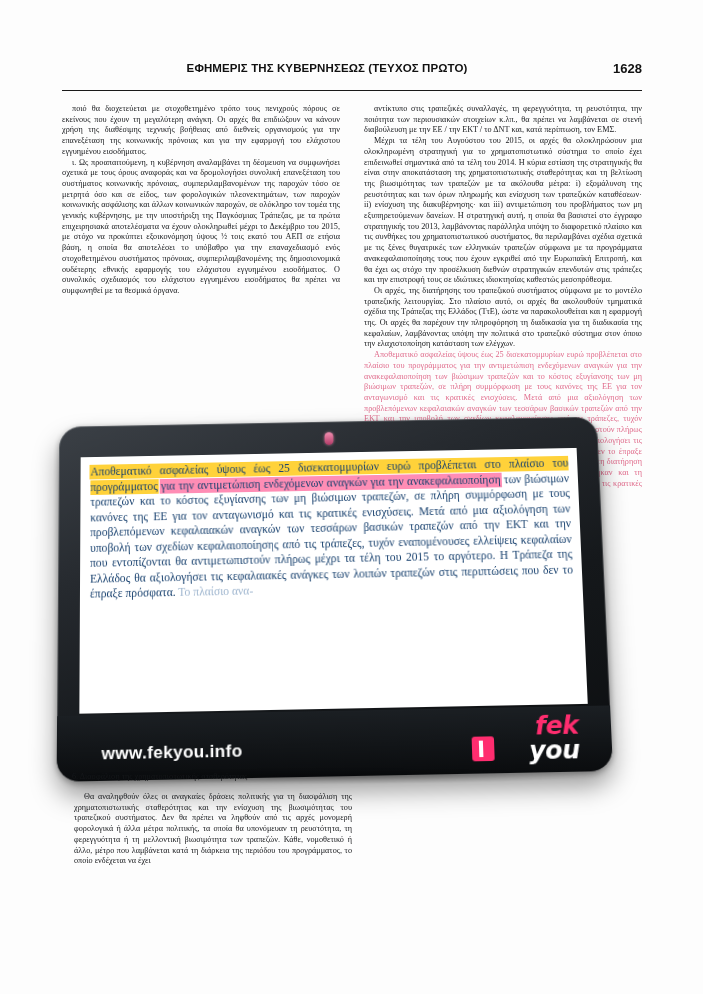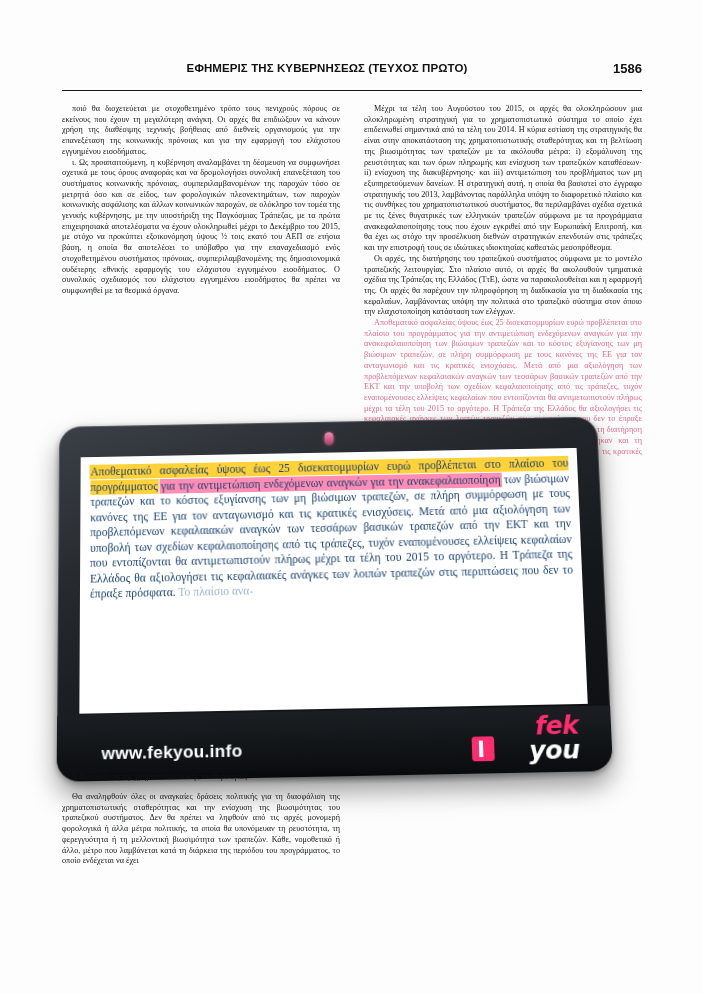--- a/index.html
+++ b/index.html
@@ -80,21 +80,21 @@
     top: 772px;
     width: 278px;
     font-family: "Liberation Serif", serif;
     font-size: 8.2px;
     color: #15171a;
     text-indent: 10px;
   }
 
   .lower-left {
     position: absolute;
-    left: 62px;
+    left: 74px;
     top: 792px;
     width: 278px;
     font-family: "Liberation Serif", serif;
     font-size: 8.2px;
     line-height: 1.305;
     text-align: justify;
     color: #15171a;
   }
   .lower-left p { margin: 0; text-indent: 10px; }
 
@@ -210,30 +210,31 @@
     background: radial-gradient(ellipse at center, rgba(0,0,0,0.22), rgba(0,0,0,0) 70%);
   }
 </style>
 </head>
 <body>
 
 <div class="page">
 
   <div class="header">
     <div class="header-title">ΕΦΗΜΕΡΙΣ ΤΗΣ ΚΥΒΕΡΝΗΣΕΩΣ (ΤΕΥΧΟΣ ΠΡΩΤΟ)</div>
-    <div class="header-page">1586</div>
+    <div class="header-page">1628</div>
   </div>
   <div class="header-rule"></div>
 
   <div class="col left">
     <p>ποιό θα διοχετεύεται με στοχοθετημένο τρόπο τους πενιχρούς πόρους σε εκείνους που έχουν τη μεγαλύτερη ανάγκη. Οι αρχές θα επιδιώξουν να κάνουν χρήση της διαθέσιμης τεχνικής βοήθειας από διεθνείς οργανισμούς για την επανεξέταση της κοινωνικής πρόνοιας και για την εφαρμογή του ελάχιστου εγγυημένου εισοδήματος.</p>
     <p>ι. Ως προαπαιτούμενη, η κυβέρνηση αναλαμβάνει τη δέσμευση να συμφωνήσει σχετικά με τους όρους αναφοράς και να δρομολογήσει συνολική επανεξέταση του συστήματος κοινωνικής πρόνοιας, συμπεριλαμβανομένων της παροχών τόσο σε μετρητά όσο και σε είδος, των φορολογικών πλεονεκτημάτων, των παροχών κοινωνικής ασφάλισης και άλλων κοινωνικών παροχών, σε ολόκληρο τον τομέα της γενικής κυβέρνησης, με την υποστήριξη της Παγκόσμιας Τράπεζας, με τα πρώτα επιχειρησιακά αποτελέσματα να έχουν ολοκληρωθεί μέχρι το Δεκέμβριο του 2015, με στόχο να προκύπτει εξοικονόμηση ύψους ½ τοις εκατό του ΑΕΠ σε ετήσια βάση, η οποία θα αποτελέσει το υπόβαθρο για την επαναχεδιασμό ενός στοχοθετημένου συστήματος πρόνοιας, συμπεριλαμβανομένης της δημοσιονομικά ουδέτερης εθνικής εφαρμογής του ελάχιστου εγγυημένου εισοδήματος. Ο συνολικός σχεδιασμός του ελάχιστου εγγυημένου εισοδήματος θα πρέπει να συμφωνηθεί με τα θεσμικά όργανα.</p>
   </div>
 
   <div class="col right">
+    <p>αντίκτυπο στις τραπεζικές συναλλαγές, τη φερεγγυότητα, τη ρευστότητα, την ποιότητα των περιουσιακών στοιχείων κ.λπ., θα πρέπει να λαμβάνεται σε στενή διαβούλευση με την ΕΕ / την ΕΚΤ / το ΔΝΤ και, κατά περίπτωση, τον ΕΜΣ.</p>
     <p>Μέχρι τα τέλη του Αυγούστου του 2015, οι αρχές θα ολοκληρώσουν μια ολοκληρωμένη στρατηγική για το χρηματοπιστωτικό σύστημα το οποίο έχει επιδεινωθεί σημαντικά από τα τέλη του 2014. Η κύρια εστίαση της στρατηγικής θα είναι στην αποκατάσταση της χρηματοπιστωτικής σταθερότητας και τη βελτίωση της βιωσιμότητας των τραπεζών με τα ακόλουθα μέτρα: i) εξομάλυνση της ρευστότητας και των όρων πληρωμής και ενίσχυση των τραπεζικών καταθέσεων· ii) ενίσχυση της διακυβέρνησης· και iii) αντιμετώπιση του προβλήματος των μη εξυπηρετούμενων δανείων. Η στρατηγική αυτή, η οποία θα βασιστεί στο έγγραφο στρατηγικής του 2013, λαμβάνοντας παράλληλα υπόψη το διαφορετικό πλαίσιο και τις συνθήκες του χρηματοπιστωτικού συστήματος, θα περιλαμβάνει σχέδια σχετικά με τις ξένες θυγατρικές των ελληνικών τραπεζών σύμφωνα με τα προγράμματα ανακεφαλαιοποίησης τους που έχουν εγκριθεί από την Ευρωπαϊκή Επιτροπή, και θα έχει ως στόχο την προσέλκυση διεθνών στρατηγικών επενδυτών στις τράπεζες και την επιστροφή τους σε ιδιώτικες ιδιοκτησίας καθεστώς μεσοπρόθεσμα.</p>
     <p>Οι αρχές, της διατήρησης του τραπεζικού συστήματος σύμφωνα με το μοντέλο τραπεζικής λειτουργίας. Στο πλαίσιο αυτό, οι αρχές θα ακολουθούν τμηματικά σχέδια της Τράπεζας της Ελλάδος (ΤτΕ), ώστε να παρακολουθείται και η εφαρμογή της. Οι αρχές θα παρέχουν την πληροφόρηση τη διαδικασία για τη διαδικασία της κεφαλαίων, λαμβάνοντας υπόψη την πολιτικά στο τραπεζικό σύστημα στον όποιο την ελαχιστοποίηση κατάσταση των ελέγχων.</p>
     <p class="faded-pink">Αποθεματικό ασφαλείας ύψους έως 25 δισεκατομμυρίων ευρώ προβλέπεται στο πλαίσιο του προγράμματος για την αντιμετώπιση ενδεχόμενων αναγκών για την ανακεφαλαιοποίηση των βιώσιμων τραπεζών και το κόστος εξυγίανσης των μη βιώσιμων τραπεζών, σε πλήρη συμμόρφωση με τους κανόνες της ΕΕ για τον ανταγωνισμό και τις κρατικές ενισχύσεις. Μετά από μια αξιολόγηση των προβλεπόμενων κεφαλαιακών αναγκών των τεσσάρων βασικών τραπεζών από την ΕΚΤ και την υποβολή των σχεδίων κεφαλαιοποίησης από τις τράπεζες, τυχόν εναπομένουσες ελλείψεις κεφαλαίων που εντοπίζονται θα αντιμετωπιστούν πλήρως μέχρι τα τέλη του 2015 το αργότερο. Η Τράπεζα της Ελλάδος θα αξιολογήσει τις κεφαλαιακές ανάγκες των λοιπών τραπεζών στις περιπτώσεις που δεν το έπραξε πρόσφατα. Το πλαίσιο ανακεφαλαιοποίησης θα αναπτυχθεί με σκοπό τη διατήρηση της ιδιωτικής διαχείρισης των τραπεζών που ανακεφαλαιοποιήθηκαν και τη διευκόλυνση ιδιωτικών στρατηγικών επενδύσεων. Ο νόμος σχετικά με τις κρατικές εγγυήσεις στις αναβαλλόμενες φορολογικές απαιτήσεις</p>
   </div>
 
   <div class="device">
     <div class="device-bezel"></div>
     <div class="device-cam"></div>
 
     <div class="screen">

